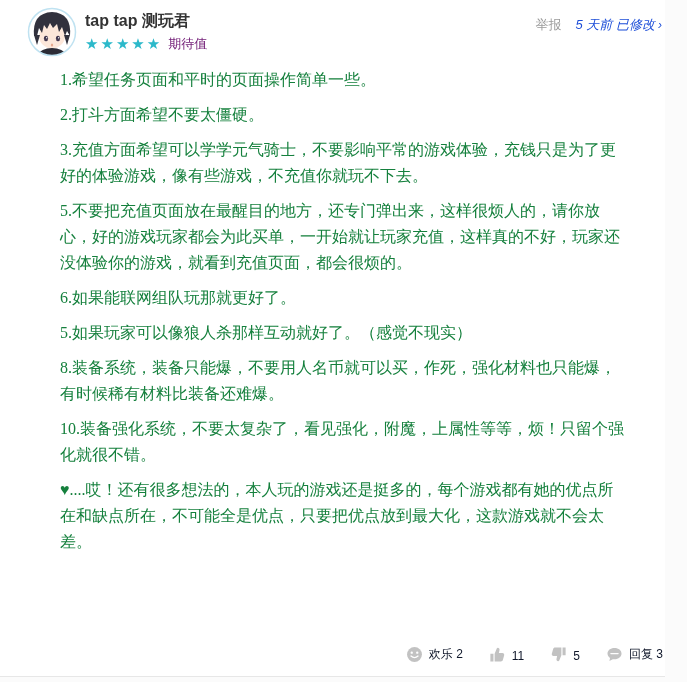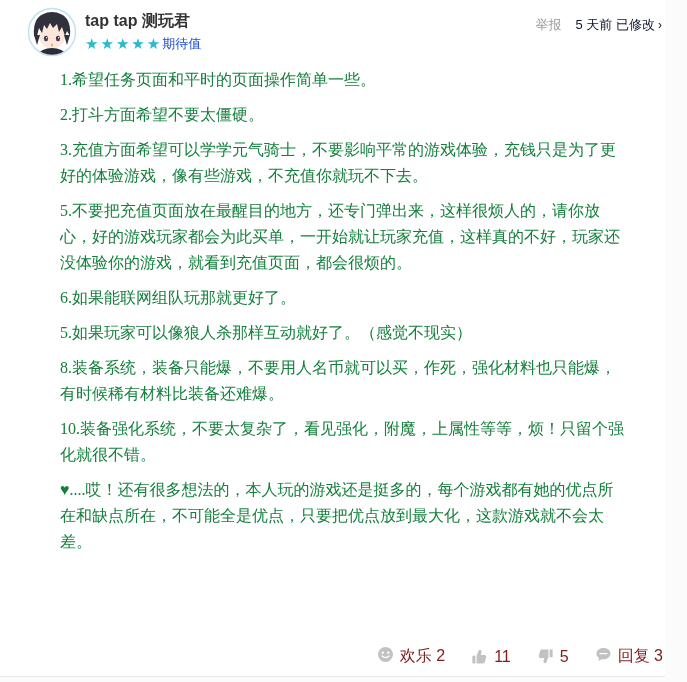--- a/index.html
+++ b/index.html
@@ -8,36 +8,36 @@
   .card { position: absolute; left: 0; top: 0; width: 679px; height: 677px;
           background: #ffffff; border-right: 1px solid #e7e7e7; border-bottom: 1px solid #e7e7e7; }
 
   
   .header { position: relative; height: 58px; }
   .avatar { position: absolute; left: 27px; top: 7px; width: 50px; height: 50px; border-radius: 50%; cursor: pointer; }
   .user-block { position: absolute; left: 85px; top: 10px; }
   .username { font-size: 16px; font-weight: bold; color: #333333; line-height: 22px; cursor: pointer; }
   .rating-row { margin-top: 3px; display: flex; align-items: center; }
   .stars { color: #2cb9ca; font-size: 15px; letter-spacing: 2px; line-height: 18px; }
-  .rating-label { font-size: 13px; color: #1d4ed8; }
+  .rating-label { font-size: 13px; color: #701a75; margin-left: 6px; }
   .meta { position: absolute; right: 16px; top: 16px; display: flex; align-items: flex-start; font-size: 13px; }
   .report { color: #9b9b9b; margin-right: 14px; cursor: pointer; }
-  .timestamp { color: #0f172a; cursor: pointer; }
+  .timestamp { color: #1d4ed8; cursor: pointer; font-style: italic; }
   .timestamp .chev { margin-left: 3px; font-size: 12px; }
 
   
   .body { padding: 9px 50px 0 60px; font-size: 16px; line-height: 26px; color: #15803d; font-family: Liberation Serif, serif; }
   .body p { margin-bottom: 9px; word-break: break-all; }
 
   
   .footer { position: absolute; left: 0; bottom: 8px; width: 679px; height: 22px; }
   .device { position: absolute; left: 60px; top: 0; display: flex; align-items: center; font-size: 13px; color: #a9a9a9; }
   .device svg { margin-right: 5px; }
   .actions { position: absolute; right: 16px; top: 0; display: flex; align-items: center; }
-  .action { display: flex; align-items: flex-start; font-size: 16px; color: #7f1d1d; margin-left: 26px; cursor: pointer; }
+  .action { display: flex; align-items: flex-end; font-size: 12px; color: #0f172a; margin-left: 26px; cursor: pointer; }
   .action svg { margin-right: 6px; }
 </style>
 </head>
 <body>
 
 <div class="card-outer">
   <div class="card">
 
     <div class="header">
       <div class="avatar">

